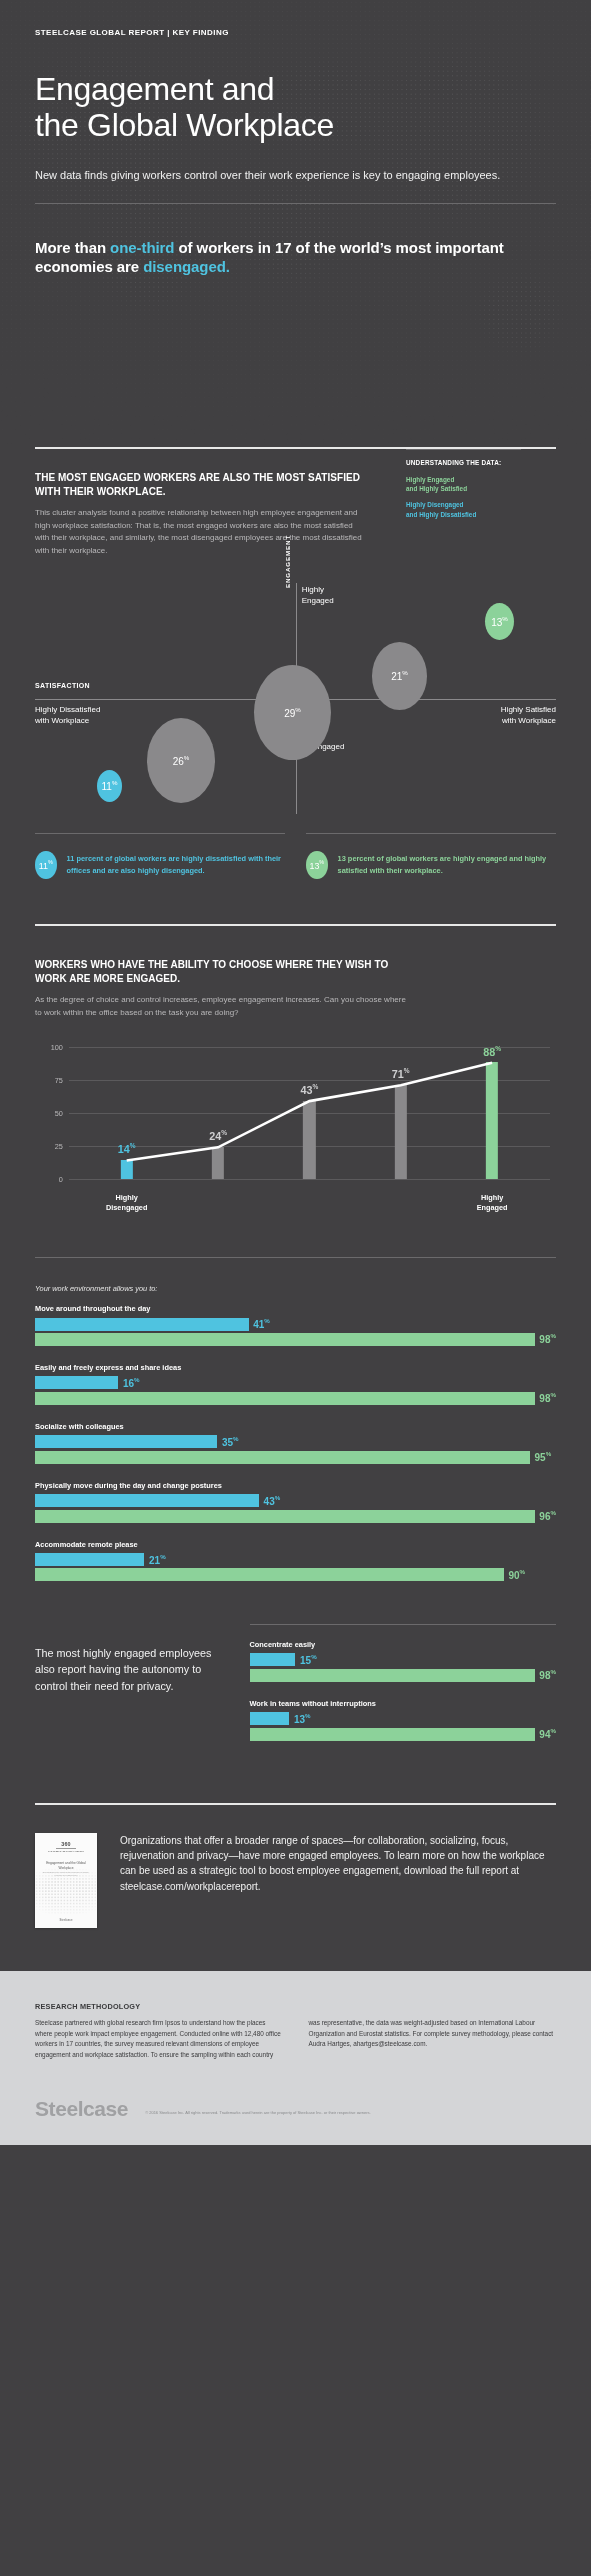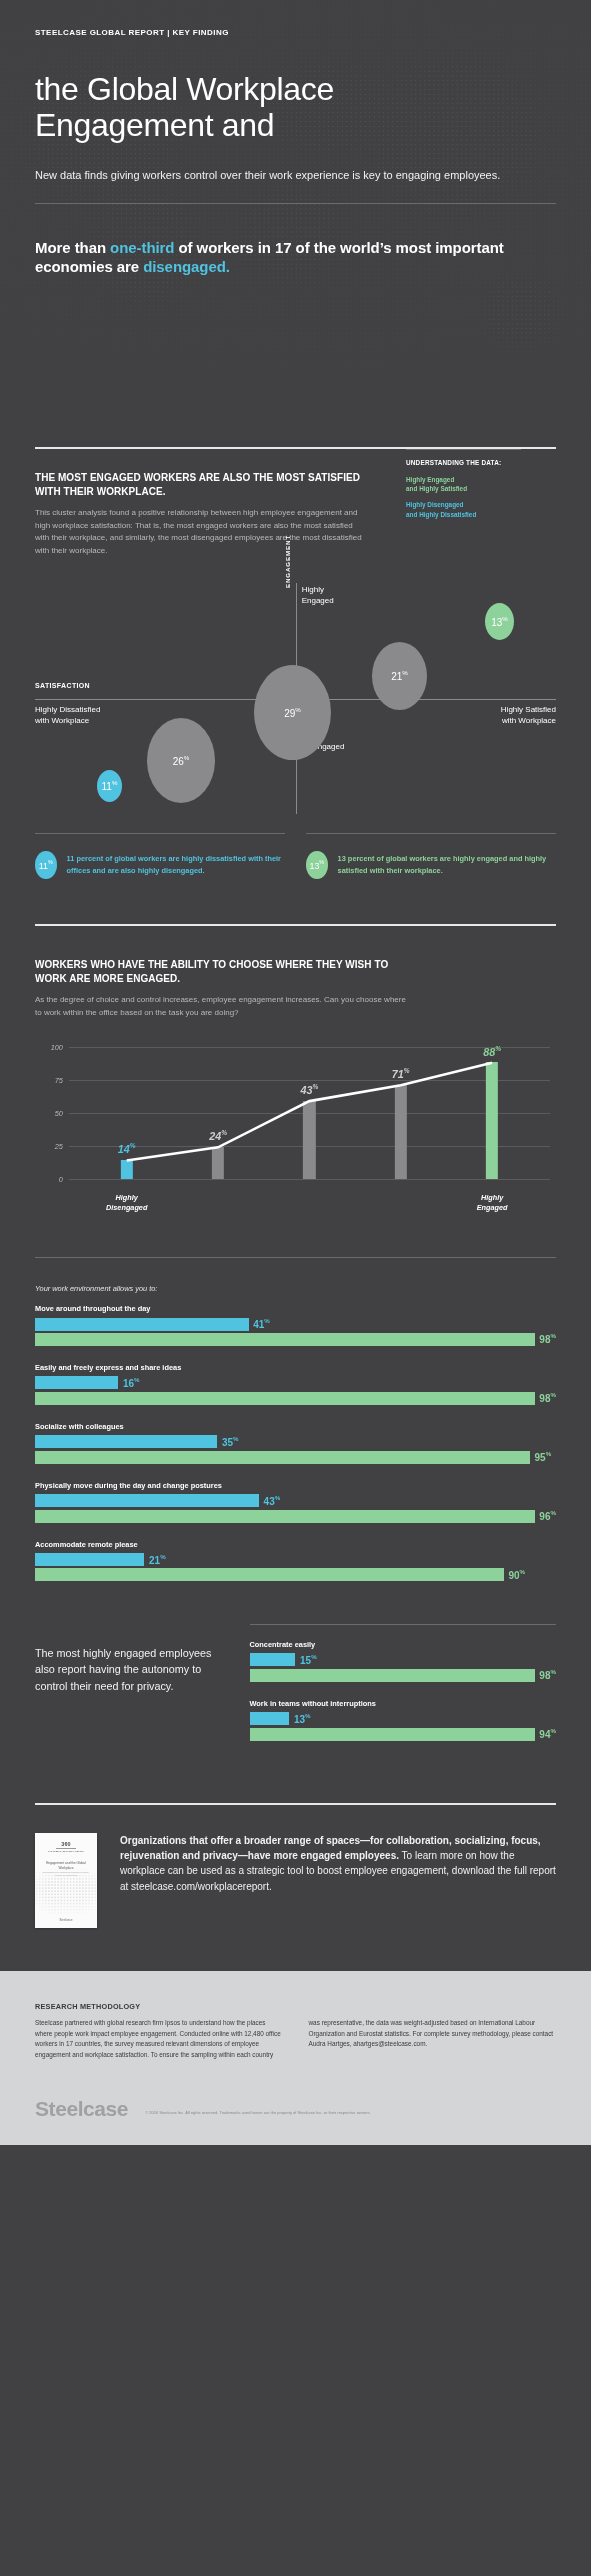--- a/index.html
+++ b/index.html
@@ -155,21 +155,21 @@
     flex: 0 0 auto; width: 21.6px; height: 28px; border-radius: 50%;
     display: flex; align-items: center; justify-content: center; color: #fff;
   }
   .co-bub .num { font-size: 8.9px; font-weight: 300; }
   .co-bub .pct { font-size: 5.4px; vertical-align: super; }
   .co-text { font-size: 7.4px; font-weight: bold; line-height: 1.62; padding-top: 2.3px; }
   .co-blue { color: #4fc3e0; }
   .co-green { color: #8cd29a; }
 
   
-  .chart2 { position: relative; height: 183px; margin: 20px 0 0 0; font-style: italic; }
+  .chart2 { position: relative; height: 183px; margin: 20px 0 0 0; }
   .c2-plot { position: absolute; left: 34px; right: 6.2px; top: 7.7px; height: 132px; }
   .gridline { position: absolute; left: 0; right: 0; height: 0.8px; background: #5b5a5c; }
   .ytick {
     position: absolute; right: calc(100% + 6.2px); color: #b9b8ba; font-size: 7.3px;
     transform: translateY(-50%); white-space: nowrap;
   }
   .col {
     position: absolute; bottom: 0; width: 12.3px; background: #8a898b;
     transform: translateX(-50%);
   }
@@ -244,21 +244,21 @@
   }
   .cover-sub {
     position: absolute; top: 38px; left: 7.7px; right: 7.7px; text-align: center;
     color: #9b9b9b; font-size: 1.9px; line-height: 1.6;
   }
   .cover-foot {
     position: absolute; bottom: 6.2px; left: 0; right: 0; text-align: center;
     color: #8f8f8f; font-size: 2.8px; font-weight: bold;
   }
   .cta-text { flex: 1; color: #f1f1f1; font-size: 10px; font-weight: 300; line-height: 1.52; }
-  .cta-text b { font-weight: bold; text-align: right; }
+  .cta-text b { font-weight: normal; text-align: right; }
 
   
   .footer { background: #d4d5d7; padding: 31px 35px 26px 35px; }
   .meth-title {
     color: #3b3b3d; font-size: 7.3px; font-weight: bold; letter-spacing: .03em;
     margin-bottom: 7px;
   }
   .meth-cols { display: flex; gap: 26px; }
   .meth-cols p {
     flex: 1; color: #3b3b3d; font-size: 6.4px; line-height: 1.68;
@@ -273,22 +273,22 @@
 <body>
 
 <div class="page">
 
   <div class="hero">
     <div class="dotmap"></div>
     <div class="dotmap2"></div>
     <div class="hero-inner">
       <div class="eyebrow">STEELCASE GLOBAL REPORT  |  KEY FINDING</div>
       <div class="hero-title">
+        <div>Engagement and</div>
         <div>the Global Workplace</div>
-        <div>Engagement and</div>
       </div>
       <div class="hero-sub">New data finds giving workers control over their work experience is key to engaging employees.</div>
       <div class="rule-thin"></div>
       <div class="hero-kicker">
         <span>More than </span><span class="hl-blue">one-third</span><span> of workers in 17 of the world’s most important economies are </span><span class="hl-blue">disengaged.</span>
       </div>
     </div>
   </div>
 
   <div class="section" style="padding-top:0;">

